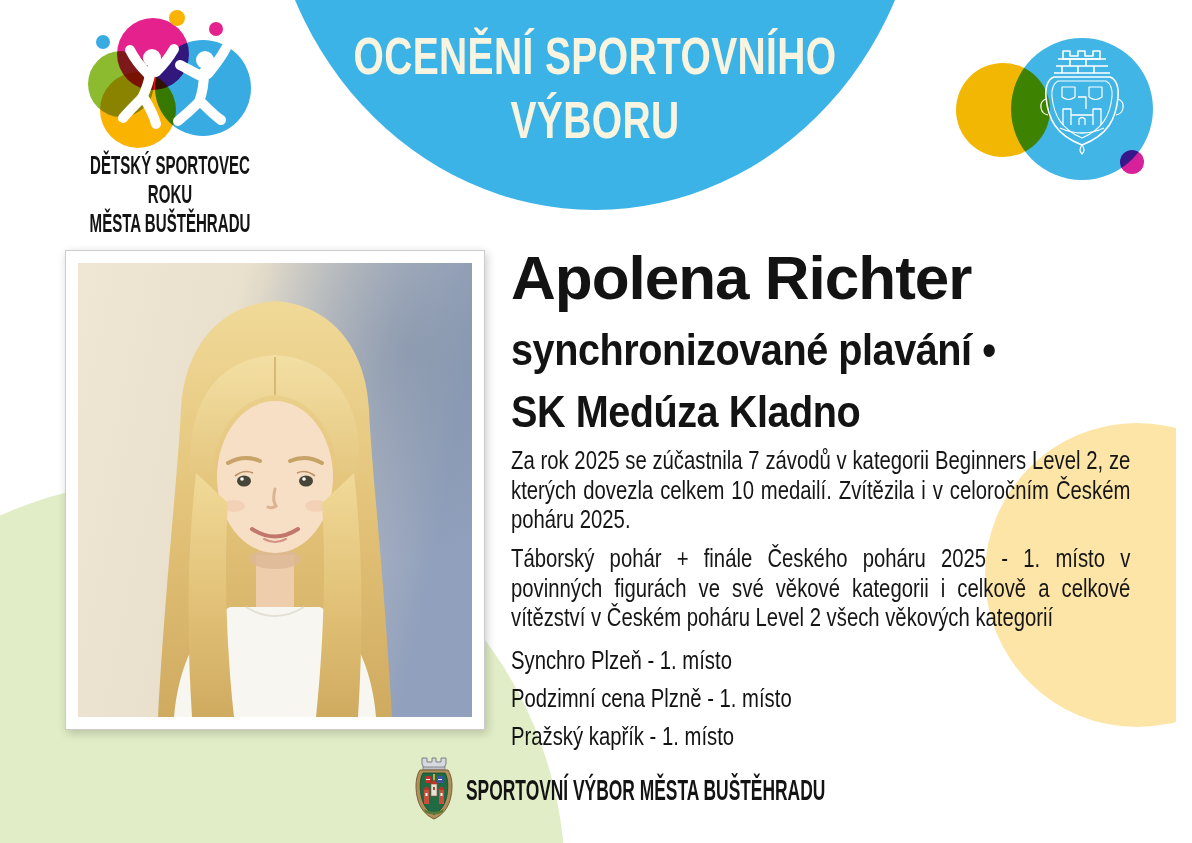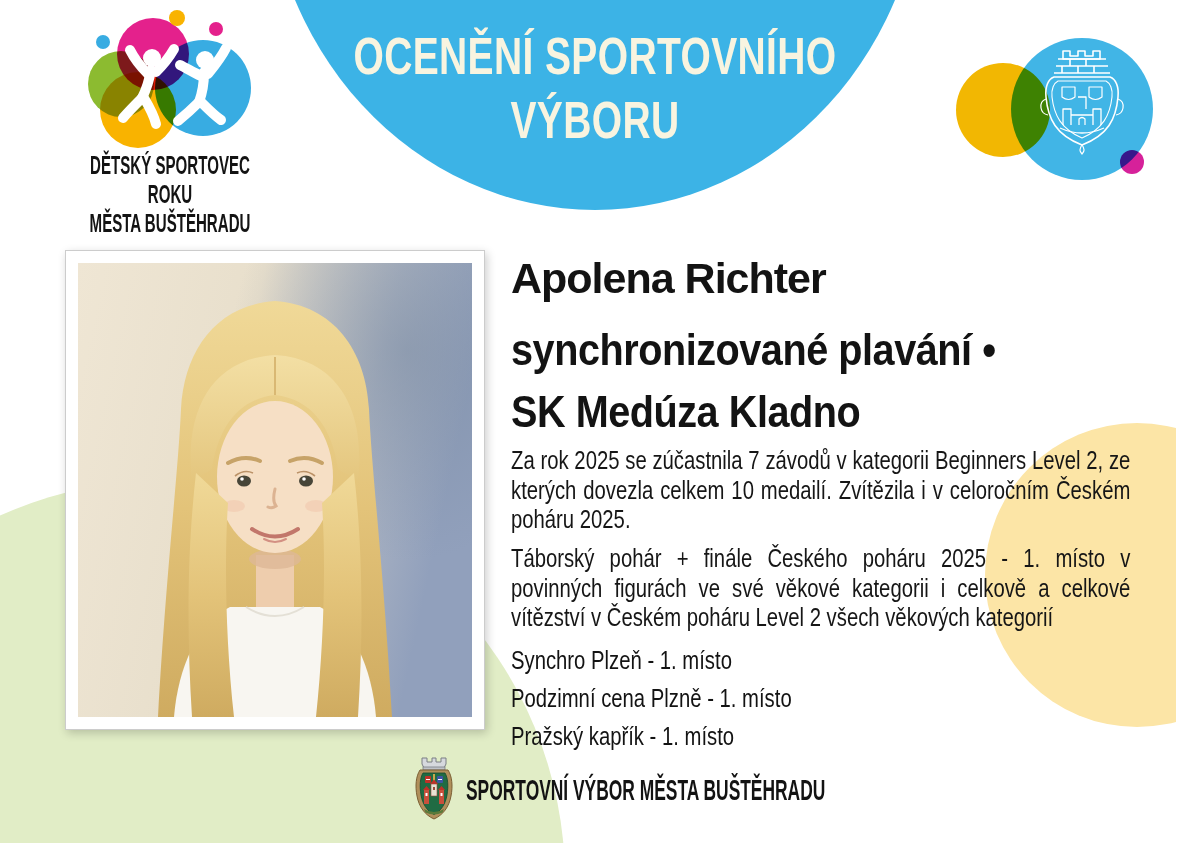--- a/index.html
+++ b/index.html
@@ -37,21 +37,21 @@
   
   #photo-frame {
     left:65px; top:250px; width:420px; height:480px; background:#ffffff;
     border:1px solid #cccccc; padding:12px; box-shadow:2px 3px 9px rgba(0,0,0,0.2);
     z-index:3;
   }
   #photo-frame svg { display:block; }
 
   
   .rt { position:absolute; left:511px; z-index:4; white-space:nowrap; }
-  #athlete-name   { top:249px; font-size:43px; line-height:58px; font-weight:700; letter-spacing:-1px; }
+  #athlete-name   { top:249px; font-size:62px; line-height:58px; font-weight:700; letter-spacing:-1px; }
   #athlete-discipline { top:325px; font-size:44px; line-height:50px; font-weight:700; transform:scaleX(0.90); transform-origin:0 0; letter-spacing:-0.5px; }
   #athlete-club   { top:387px; font-size:44px; line-height:50px; font-weight:700; transform:scaleX(0.90); transform-origin:0 0; letter-spacing:-0.5px; }
   .para {
     position:absolute; left:511px; width:794px; z-index:4;
     font-size:26px; line-height:29.5px; font-weight:400; color:#161616;
     transform:scaleX(0.78); transform-origin:0 0;
     text-align:justify; white-space:normal;
   }
   #summary-paragraph     { top:446px; }
   #achievement-paragraph { top:544px; }

